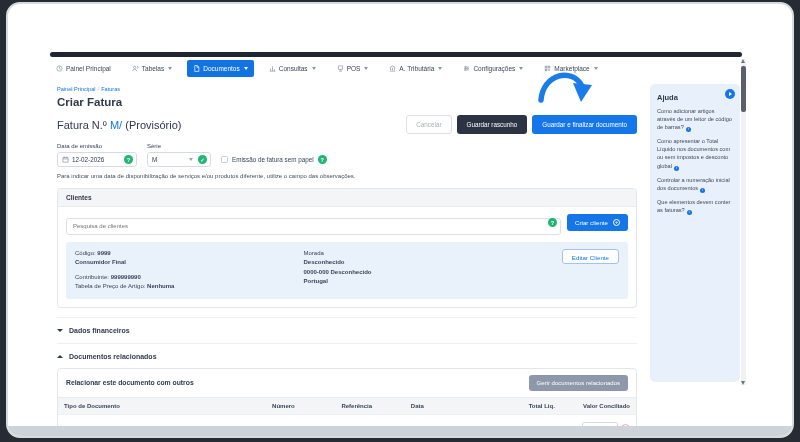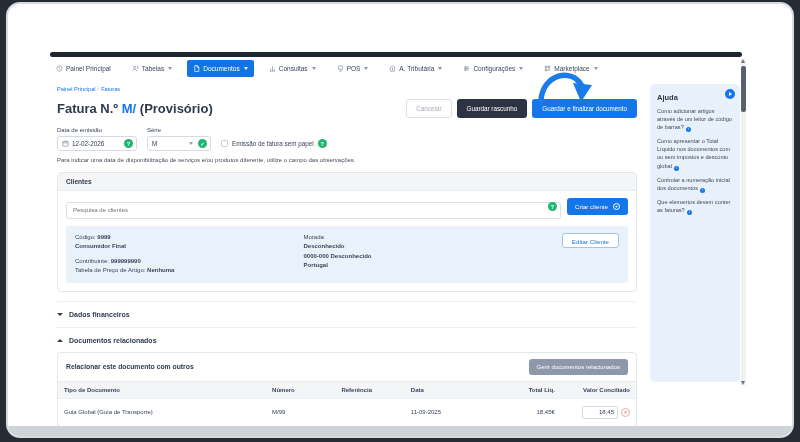--- a/index.html
+++ b/index.html
@@ -20,21 +20,21 @@
   .nav-item.active svg { stroke:#fff; }
   .caret { width:0; height:0; border-left:2.5px solid transparent; border-right:2.5px solid transparent;
     border-top:3px solid #8a94a6; margin-left:1px; }
   .nav-item.active .caret { border-top-color:#fff; }
 
   .main { position:absolute; left:49px; top:82px; width:580px; }
   .breadcrumb { font-size:5.6px; color:#1476e8; }
   .breadcrumb .sep { color:#aab3bd; margin:0 2px; }
   .h1 { font-size:11.5px; font-weight:bold; color:#2e3a4d; margin-top:4px; }
   .docrow { display:flex; justify-content:space-between; align-items:center; margin-top:7px; }
-  .doc-title { font-size:13px; font-weight:bold; color:#2e3a4d; }
+  .doc-title { font-size:11px; font-weight:normal; color:#2e3a4d; }
   .doc-title .series { color:#1476e8; }
   .btn-row { display:flex; gap:5px; }
   .btn { font-size:6.3px; padding:5px 9px; border-radius:3px; border:1px solid transparent; white-space:nowrap; cursor:pointer; }
   .btn-cancel { background:#fff; border-color:#dcdfe4; color:#a6adb6; }
   .btn-dark { background:#2c3342; color:#fff; }
   .btn-primary { background:#1476e8; color:#fff; }
 
   .form-row { display:flex; align-items:flex-start; gap:10px; margin-top:9px; }
   .field label { font-size:6px; color:#39455a; display:block; margin-bottom:3px; }
   .inputbox { height:15px; border:1px solid #d7dbe1; border-radius:3px; display:flex;
@@ -193,20 +193,21 @@
         <i class="caret"></i>
     </div>
   </div>
 
   <div class="main">
 
     <div class="breadcrumb">
       <span>Painel Principal</span><span class="sep">/</span><span>Faturas</span>
     </div>
 
+    <div class="h1">Criar Fatura</div>
 
     <div class="docrow">
       <div class="doc-title">
         <span>Fatura N.º</span>
         <span class="series">M/</span>
         <span>(Provisório)</span>
       </div>
       <div class="btn-row">
         <button class="btn btn-cancel">Cancelar</button>
         <button class="btn btn-dark">Guardar rascunho</button>

